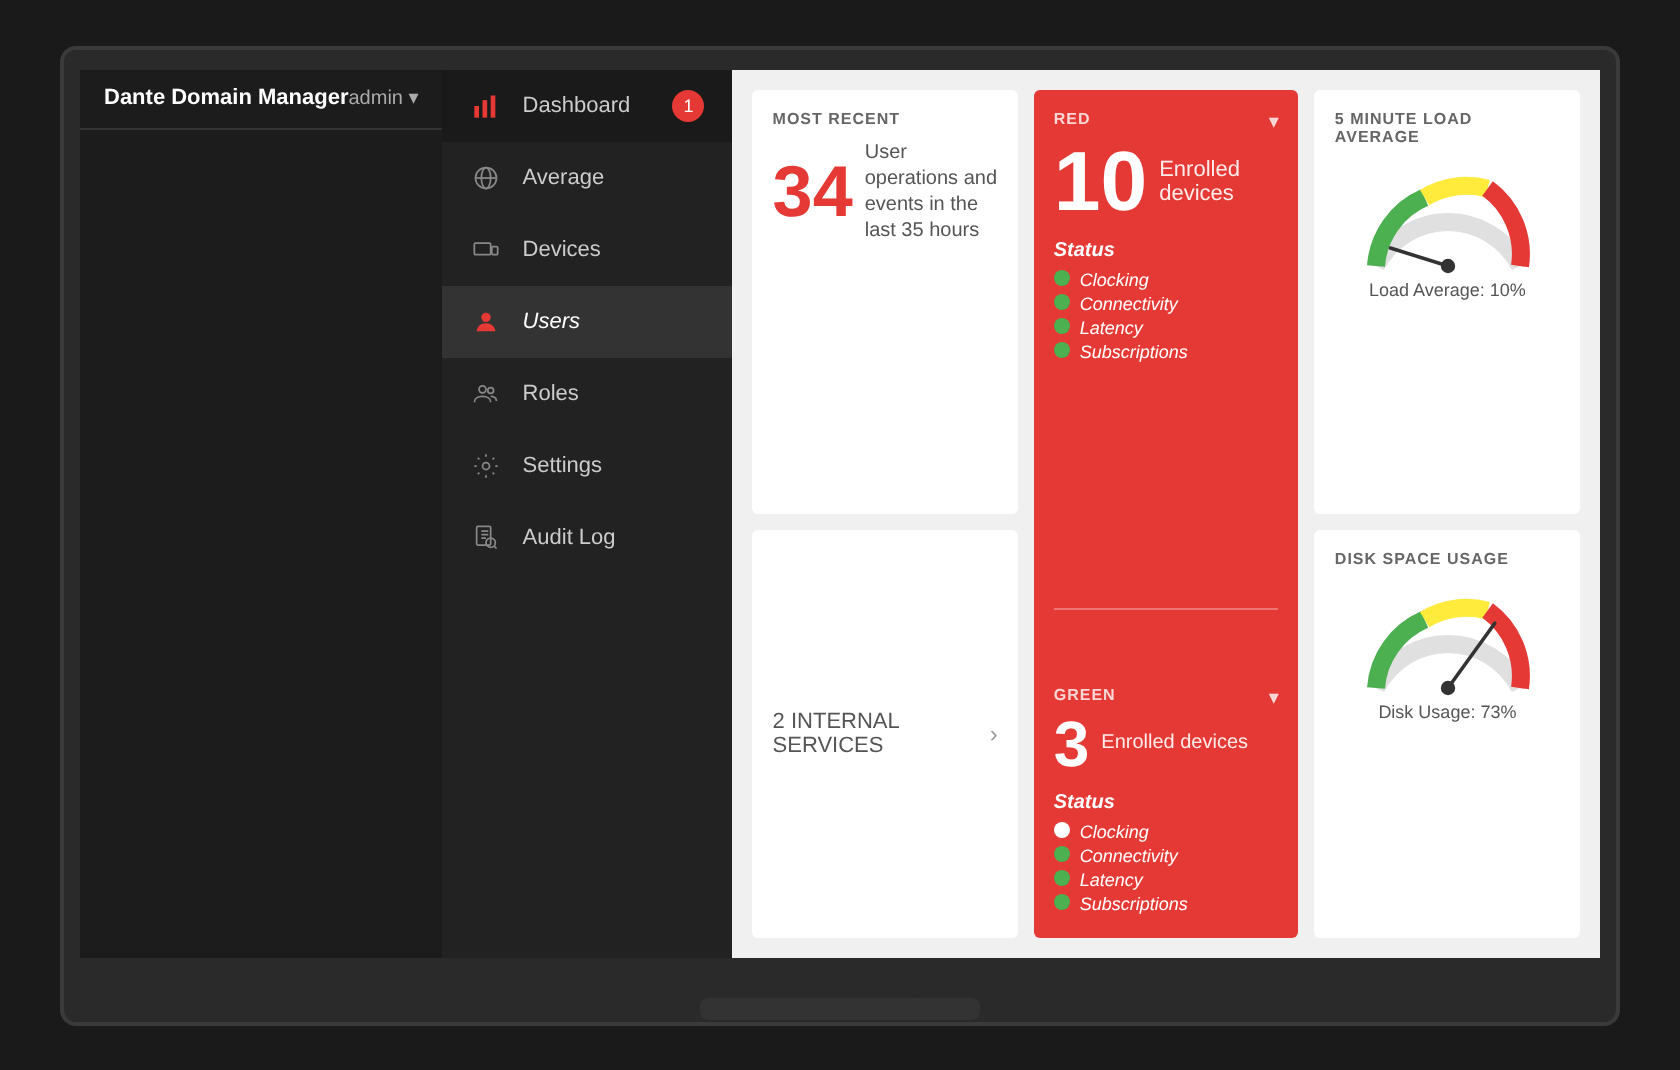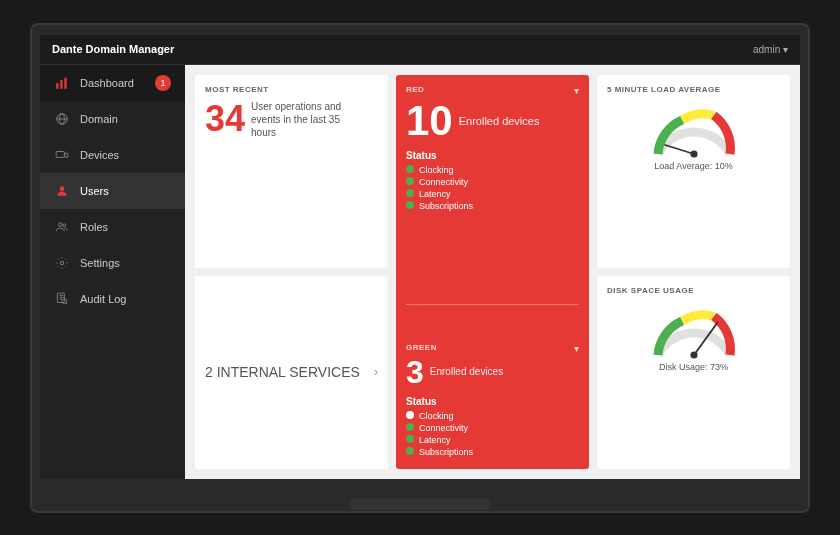--- a/index.html
+++ b/index.html
@@ -23,21 +23,20 @@
       flex-direction: column;
       align-items: center;
       position: relative;
     }
     .monitor-screen {
       width: 760px;
       height: 450px;
       background: #1c1c1c;
       margin-top: 10px;
       display: flex;
-      flex-direction: column;
       overflow: hidden;
     }
     .monitor-stand {
       width: 80px;
       height: 20px;
       background: #2a2a2a;
       border-radius: 0 0 4px 4px;
     }
     .monitor-base {
       width: 140px;
@@ -84,20 +83,21 @@
       align-items: center;
       padding: 10px 14px;
       color: #ccc;
       font-size: 11px;
       cursor: pointer;
       position: relative;
     }
     .sidebar-item.active {
       background: #333;
       color: #fff;
+      font-style: italic;
     }
     .sidebar-item.dashboard-item {
       background: #1a1a1a;
     }
     .sidebar-icon {
       width: 16px;
       height: 16px;
       margin-right: 10px;
       display: flex;
       align-items: center;
@@ -184,20 +184,21 @@
     .red-card .dropdown-arrow {
       position: absolute;
       right: 10px;
       top: 10px;
       color: rgba(255,255,255,0.8);
       font-size: 10px;
     }
     
     .status-section {
       margin-top: 8px;
+      font-style: italic;
     }
     .status-title {
       font-size: 10px;
       font-weight: bold;
       color: #fff;
       margin-bottom: 4px;
     }
     .red-card .status-title { color: #fff; }
     .status-item {
       display: flex;
@@ -239,21 +240,21 @@
       margin-top: 2px;
     }
     
     .services-card {
       grid-column: 1;
       grid-row: 2;
       display: flex;
       align-items: center;
       justify-content: space-between;
     }
-    .services-text { font-size: 14px; color: #555; }
+    .services-text { font-size: 11px; color: #555; }
     .services-arrow { color: #999; font-size: 12px; }
     
     .red-card-inner {
       display: flex;
       flex-direction: column;
       height: 100%;
       gap: 32px;
     }
     .red-top { flex: 1; }
     .divider-line {
@@ -290,21 +291,21 @@
         </div>
 
         <div class="sidebar-item">
           <span class="sidebar-icon">
             <svg viewBox="0 0 24 24" fill="#888">
                 <circle cx="12" cy="12" r="9" stroke="#888" stroke-width="1.5" fill="none"></circle>
                 <ellipse cx="12" cy="12" rx="4" ry="9" stroke="#888" stroke-width="1.5" fill="none"></ellipse>
                 <line x1="3" y1="12" x2="21" y2="12" stroke="#888" stroke-width="1.5"></line>
               </svg>
           </span>
-          <span>Domain</span>
+          <span>Average</span>
         </div>
 
         <div class="sidebar-item">
           <span class="sidebar-icon">
             <svg viewBox="0 0 24 24" fill="#888">
                 <rect x="2" y="6" width="14" height="10" rx="1" stroke="#888" stroke-width="1.5" fill="none"></rect>
                 <rect x="17" y="9" width="5" height="7" rx="1" stroke="#888" stroke-width="1.5" fill="none"></rect>
               </svg>
           </span>
           <span>Devices</span>

